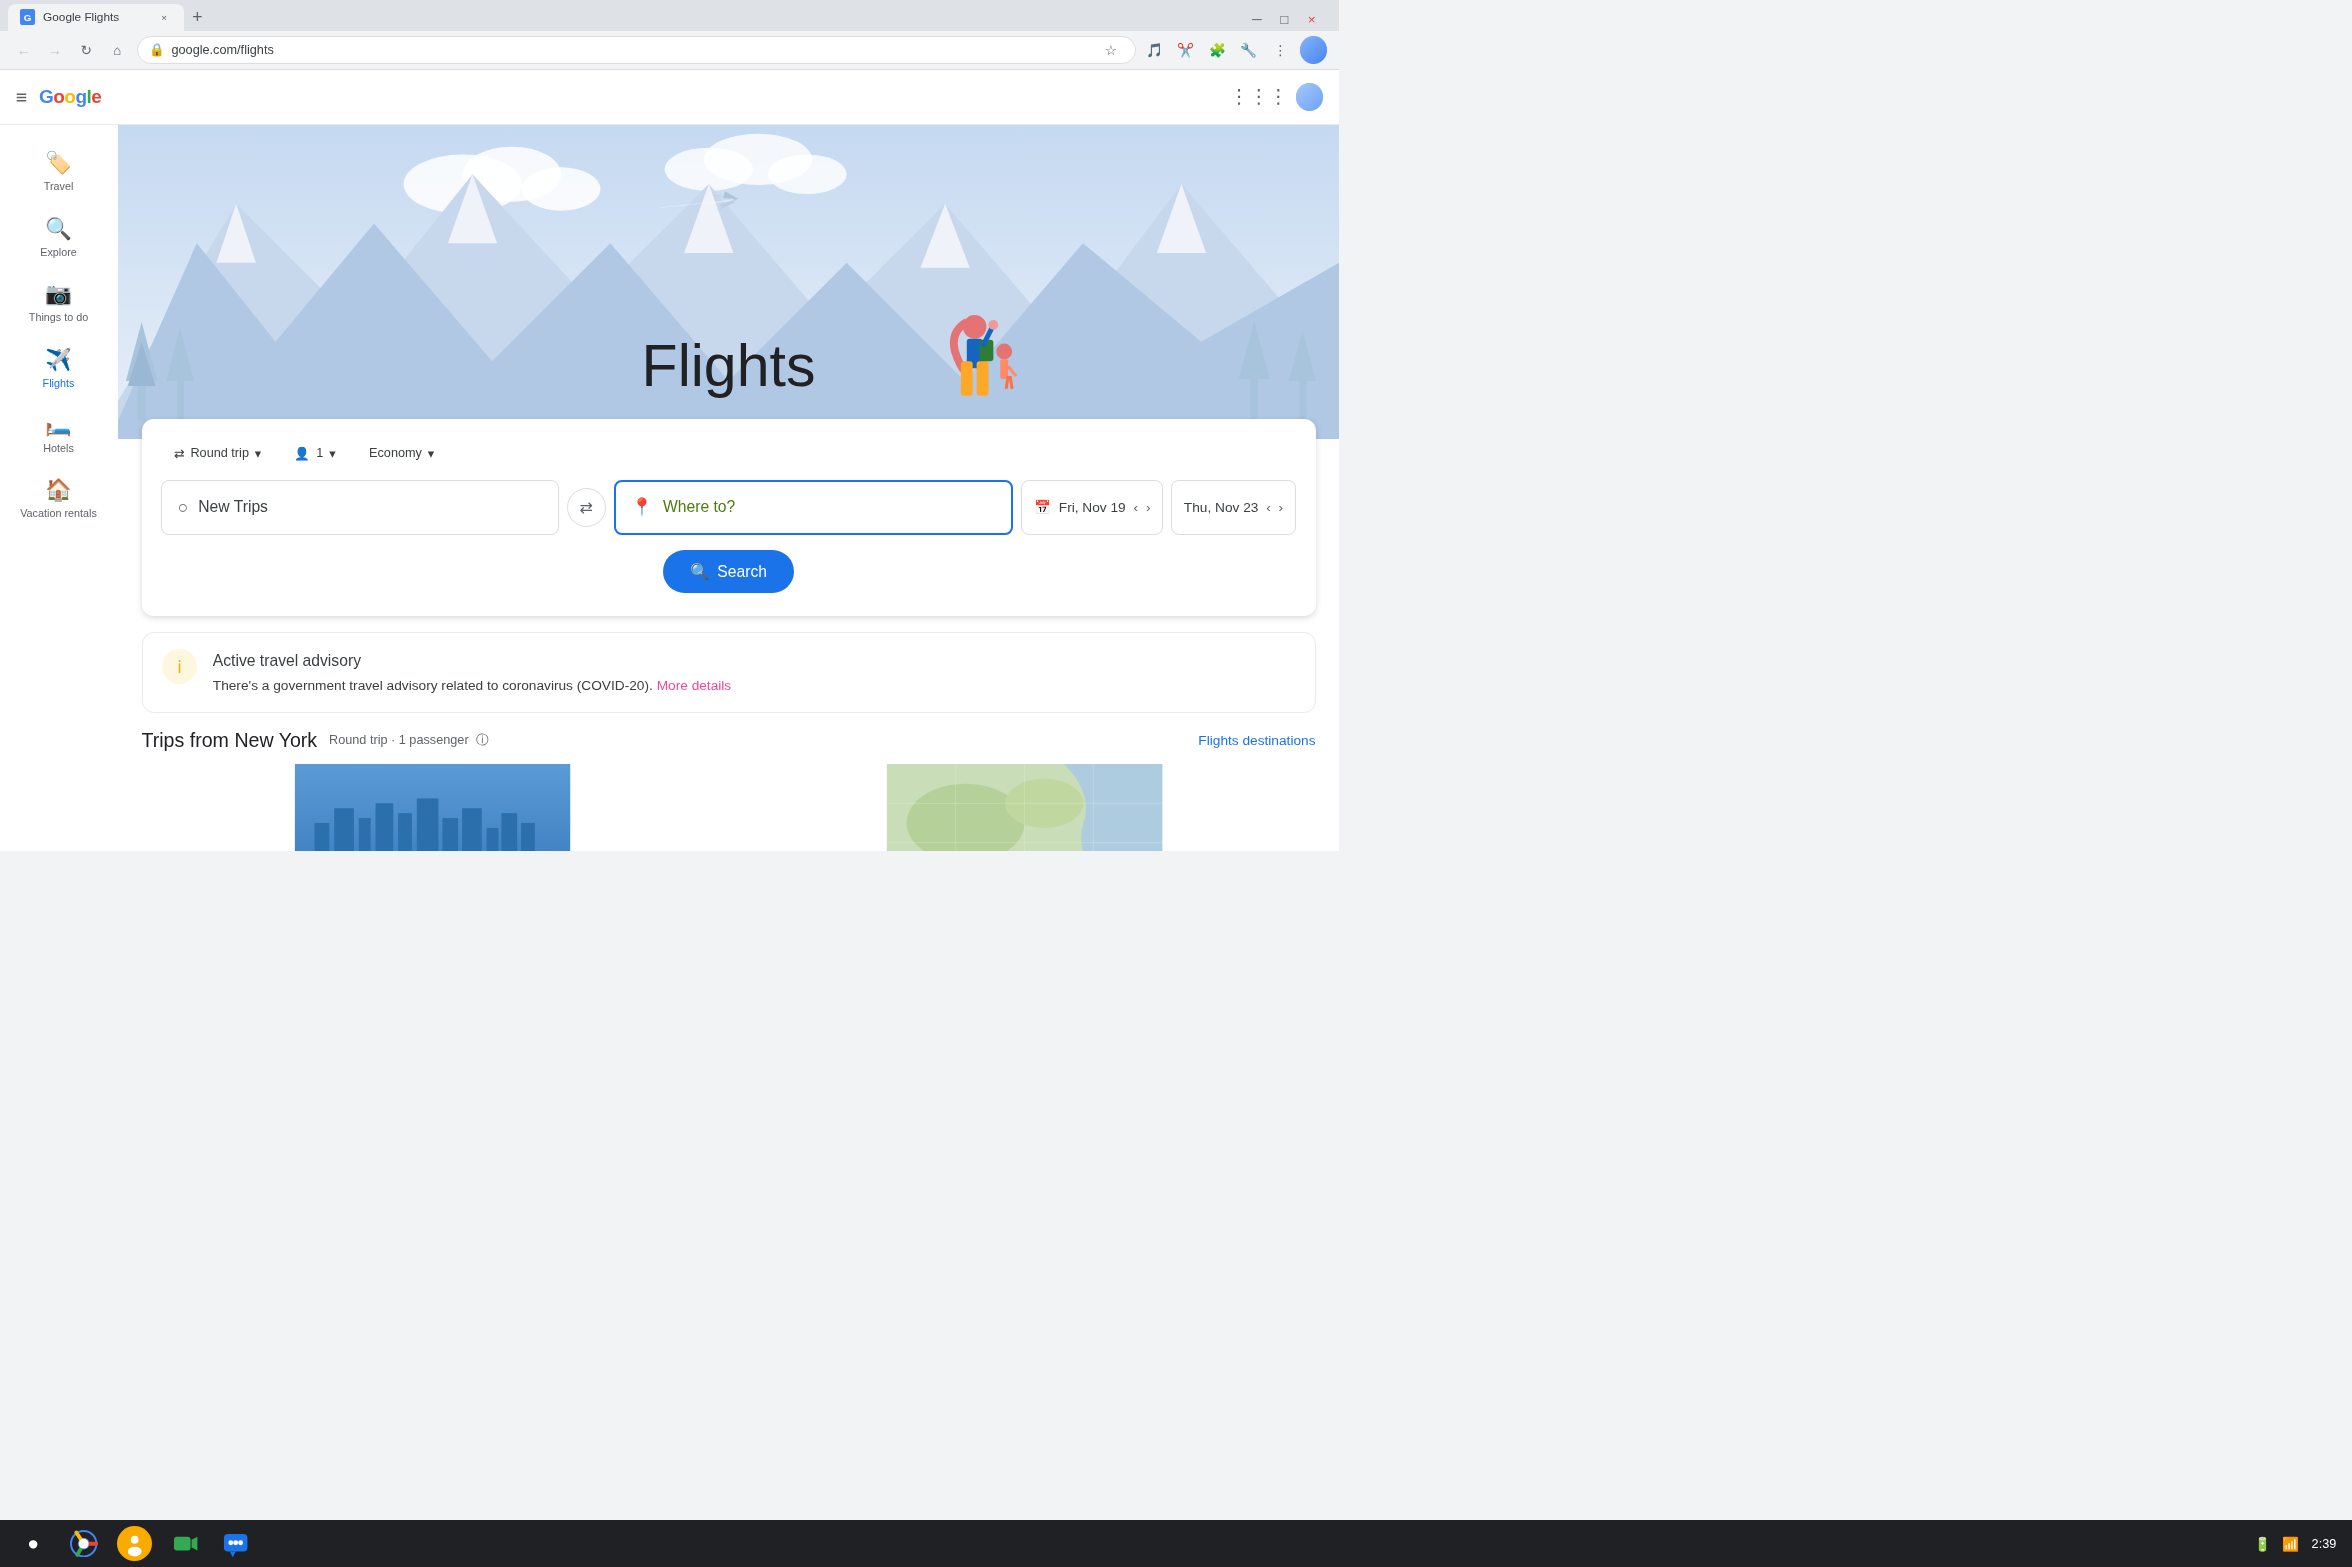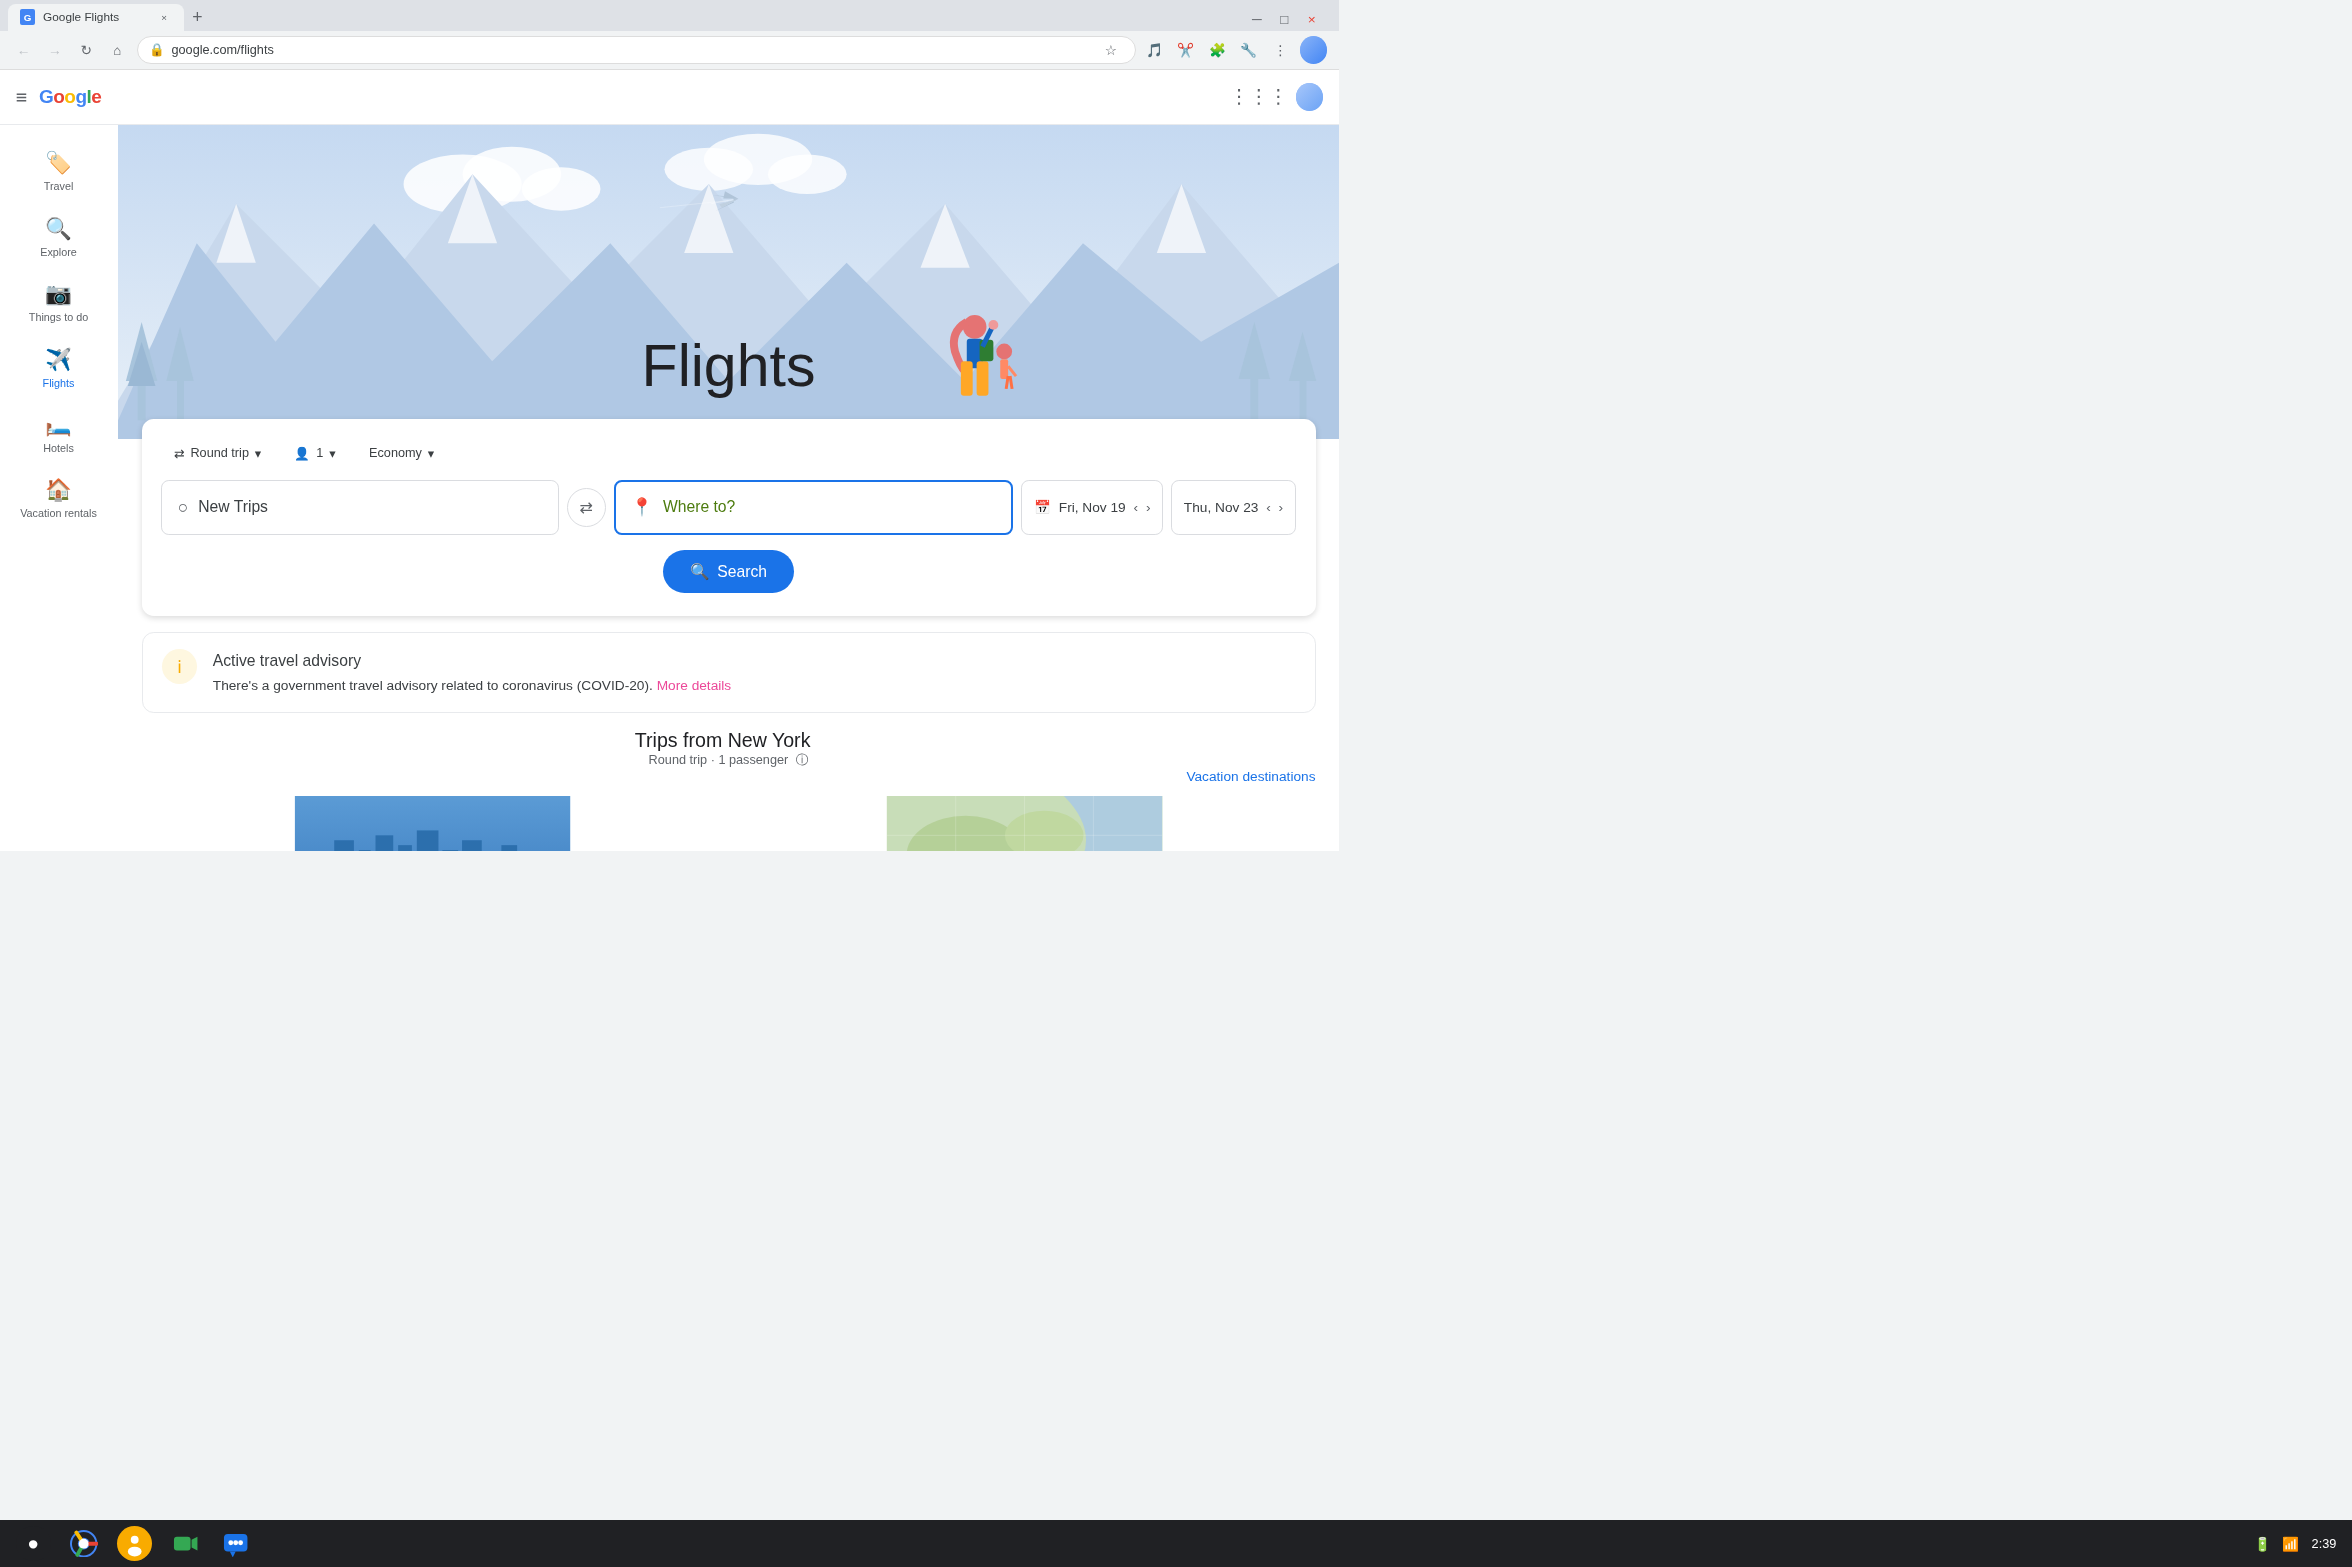--- a/index.html
+++ b/index.html
@@ -301,21 +301,20 @@
     .advisory-text { font-size: 13.7px; color: #3c4043; line-height: 1.5; }
     .advisory-text .title { font-weight: 500; font-size: 15.7px; margin-bottom: 3.9px; }
     .advisory-link { color: #ec4899; text-decoration: none; }
 
     
     .trips-section { margin: 0 23.5px 15.7px; }
     .trips-header {
       display: flex;
       align-items: center;
       margin-bottom: 11.8px;
-      flex-direction: column;
     }
     .trips-title { font-size: 19.6px; font-weight: 500; color: #202124; margin-right: 11.8px; }
     .trips-meta { font-size: 12.7px; color: #5f6368; }
     .explore-link { margin-left: auto; color: #1a73e8; font-size: 13.7px; text-decoration: none; cursor: pointer; }
     .trip-cards {
       display: flex;
       gap: 11.8px;
     }
     .trip-card {
       flex: 1;
@@ -591,21 +590,21 @@
       </div>
     </div>
 
     <div class="trips-section">
       <div class="trips-header">
         <span class="trips-title">Trips from New York</span>
         <span class="trips-meta">
           <span>Round trip · 1 passenger</span>
           <span style="margin-left:3.9px;">ⓘ</span>
         </span>
-        <a class="explore-link" href="#">Vacation destinations</a>
+        <a class="explore-link" href="#">Flights destinations</a>
       </div>
       <div class="trip-cards">
 
         <div class="trip-card">
           <svg width="100%" height="118" viewBox="0 0 280 120" xmlns="http://www.w3.org/2000/svg">
             <defs>
               <linearGradient id="miamiGrad" x1="0" y1="0" x2="0" y2="1">
                 <stop offset="0%" stop-color="#5b9bd5"></stop>
                 <stop offset="100%" stop-color="#3a7bbf"></stop>
               </linearGradient>

